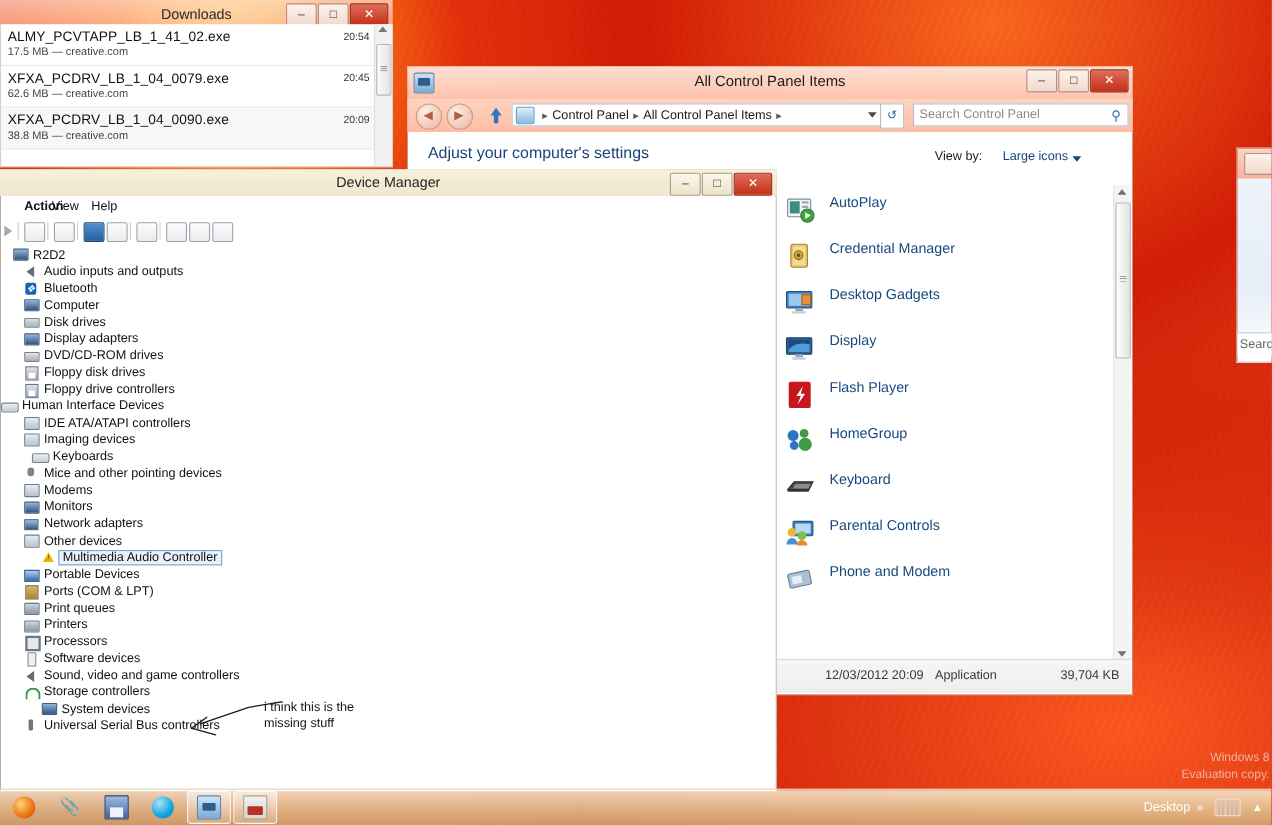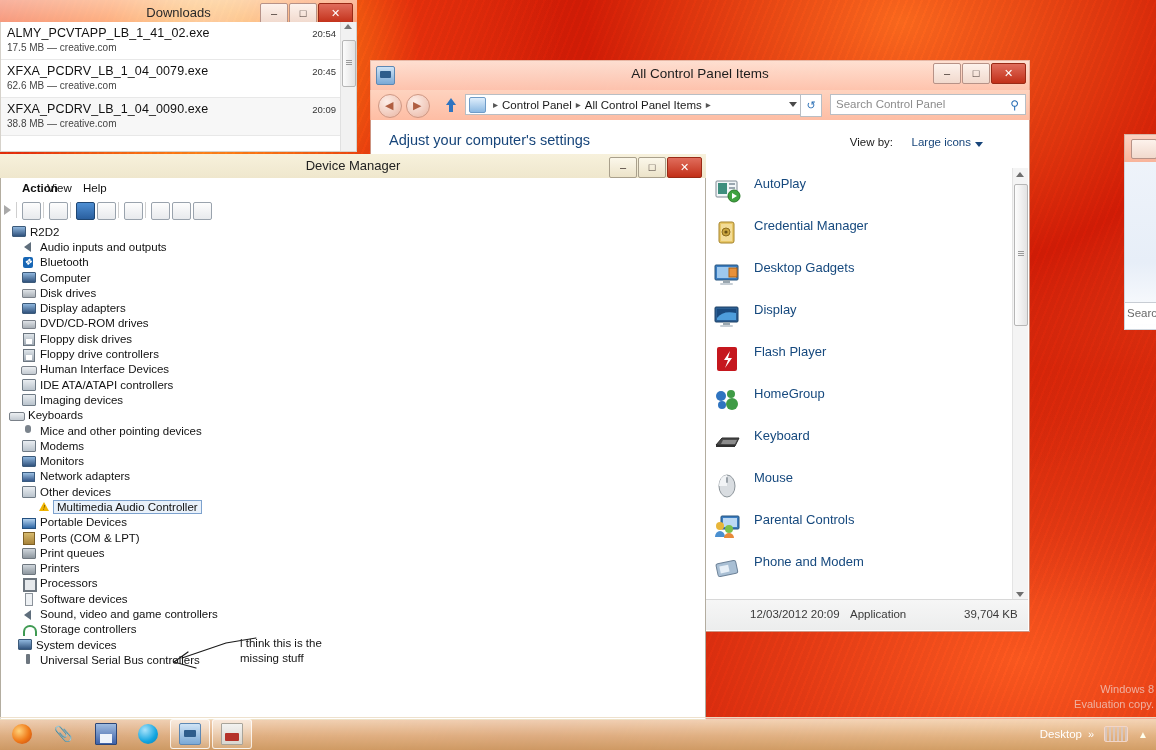--- a/index.html
+++ b/index.html
@@ -377,30 +377,20 @@
                   <path d="M4 17 L10 10 H27 L23 18 Z" fill="#4a4a4a" stroke="#2a2a2a"></path>
                   <path d="M11 12 H25 L23 16 H9 Z" fill="#8c8c8c"></path>
                   <rect x="4" y="17" width="19" height="2" fill="#2f2f2f"></rect>
                 </svg>
             </span>
             <span class="lb">Keyboard</span>
           </div>
           <div class="cpitem">
             <span class="ic">
               <svg width="30" height="30" viewBox="0 0 30 30">
-                  <ellipse cx="15" cy="16" rx="8" ry="11" fill="#d9dde1" stroke="#8b9399"></ellipse>
-                  <path d="M15 5 a8 11 0 0 0 -8 11 h8 Z" fill="#f2f4f6"></path>
-                  <rect x="14" y="7" width="2" height="6" rx="1" fill="#9aa2a9"></rect>
-                </svg>
-            </span>
-            <span class="lb">Mouse</span>
-          </div>
-          <div class="cpitem">
-            <span class="ic">
-              <svg width="30" height="30" viewBox="0 0 30 30">
                   <rect x="9" y="4" width="18" height="13" rx="1" fill="#3a7cc0" stroke="#27557f"></rect>
                   <rect x="11" y="6" width="14" height="9" fill="#bcd9f3"></rect>
                   <circle cx="8" cy="14" r="4" fill="#e8b63a"></circle>
                   <path d="M3 25 a5 6 0 0 1 10 0 Z" fill="#4a8fd0"></path>
                   <circle cx="17" cy="17" r="4" fill="#7cc04a"></circle>
                   <path d="M12 26 a5 5 0 0 1 10 0 Z" fill="#e88a3a"></path>
                 </svg>
             </span>
             <span class="lb">Parental Controls</span>
           </div>
@@ -570,39 +560,39 @@
           <i class="i-flop"></i>
         </span>
         <span>Floppy disk drives</span>
       </div>
     <div class="node" style="padding-left:20px">
         <span class="nic">
           <i class="i-flop"></i>
         </span>
         <span>Floppy drive controllers</span>
       </div>
-    <div class="node" style="padding-left:20px">
+    <div class="node" style="">
         <span class="nic">
           <i class="i-kb"></i>
         </span>
         <span>Human Interface Devices</span>
       </div>
     <div class="node" style="padding-left:20px">
         <span class="nic">
           <i class="i-box"></i>
         </span>
         <span>IDE ATA/ATAPI controllers</span>
       </div>
     <div class="node" style="padding-left:20px">
         <span class="nic">
           <i class="i-box"></i>
         </span>
         <span>Imaging devices</span>
       </div>
-    <div class="node" style="padding-left:8px">
+    <div class="node" style="padding-left:28px">
         <span class="nic">
           <i class="i-kb"></i>
         </span>
         <span>Keyboards</span>
       </div>
     <div class="node" style="padding-left:20px">
         <span class="nic">
           <i class="i-mic"></i>
         </span>
         <span>Mice and other pointing devices</span>
@@ -683,21 +673,21 @@
           <i class="i-spk"></i>
         </span>
         <span>Sound, video and game controllers</span>
       </div>
     <div class="node" style="padding-left:20px">
         <span class="nic">
           <i class="i-store"></i>
         </span>
         <span>Storage controllers</span>
       </div>
-    <div class="node" style="padding-left:16px">
+    <div class="node" style="padding-left:36px">
         <span class="nic">
           <i class="i-mon"></i>
         </span>
         <span>System devices</span>
       </div>
     <div class="node" style="padding-left:20px">
         <span class="nic">
           <i class="i-usb"></i>
         </span>
         <span>Universal Serial Bus controllers</span>

